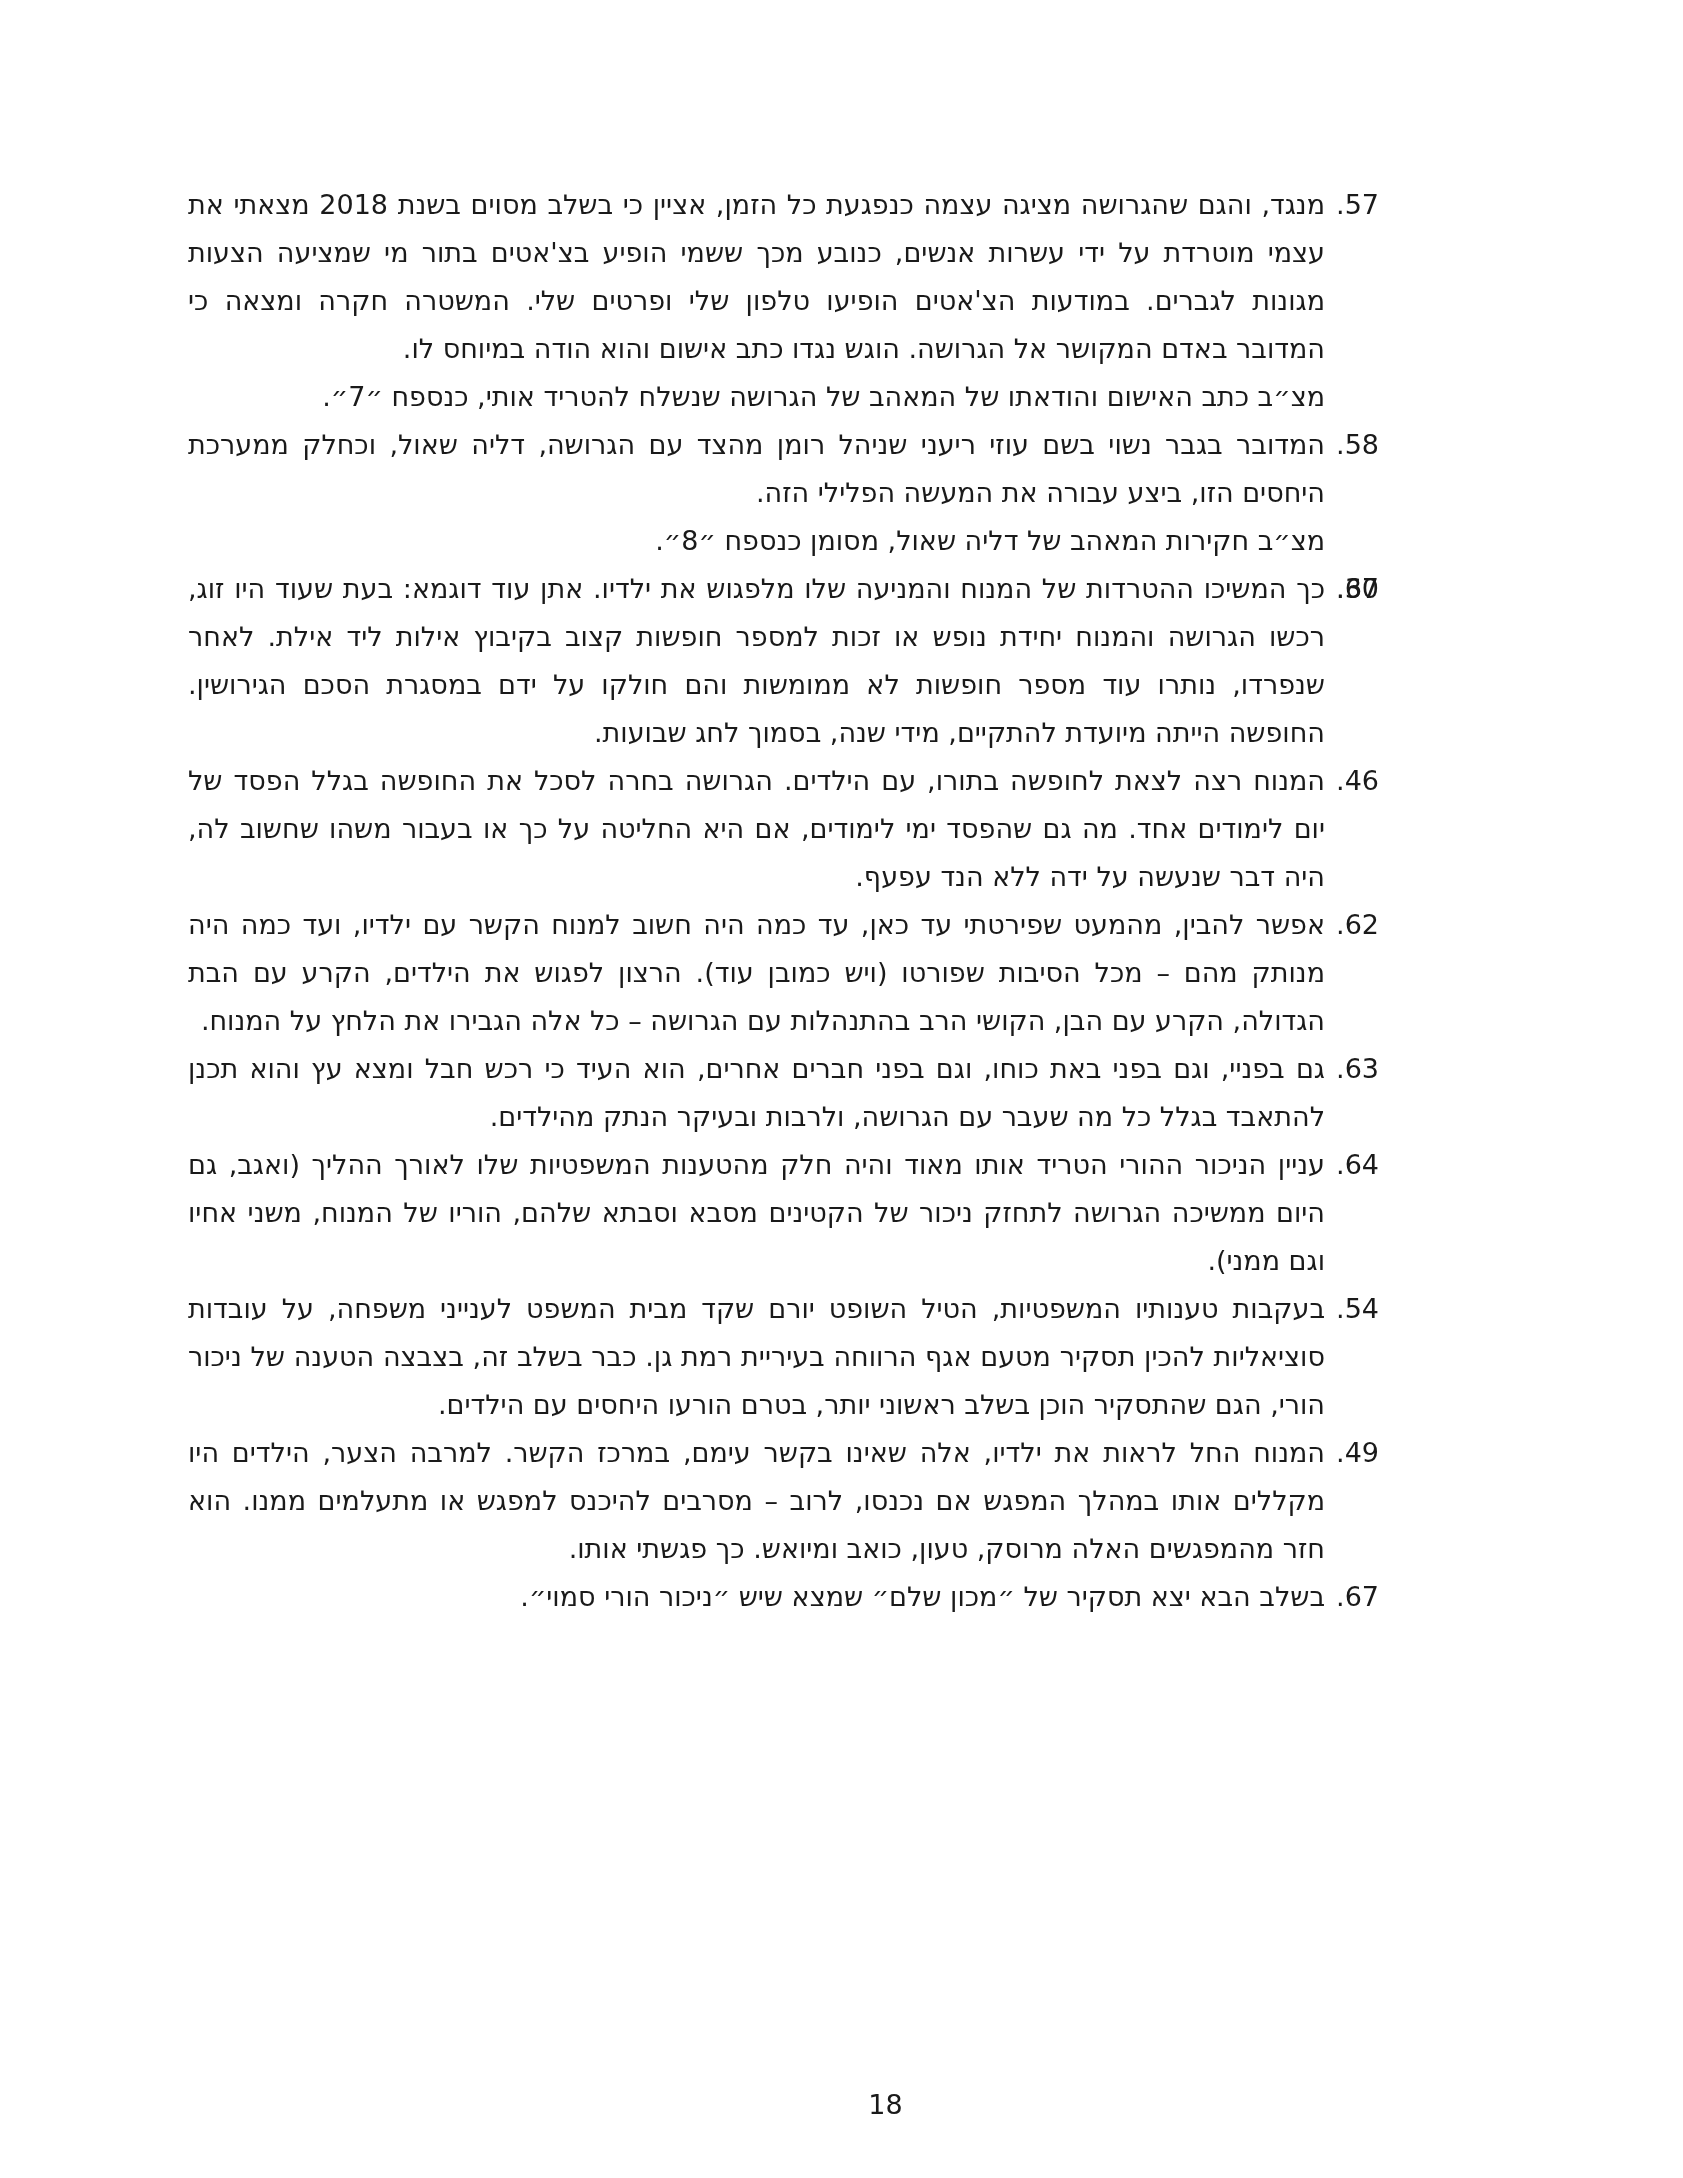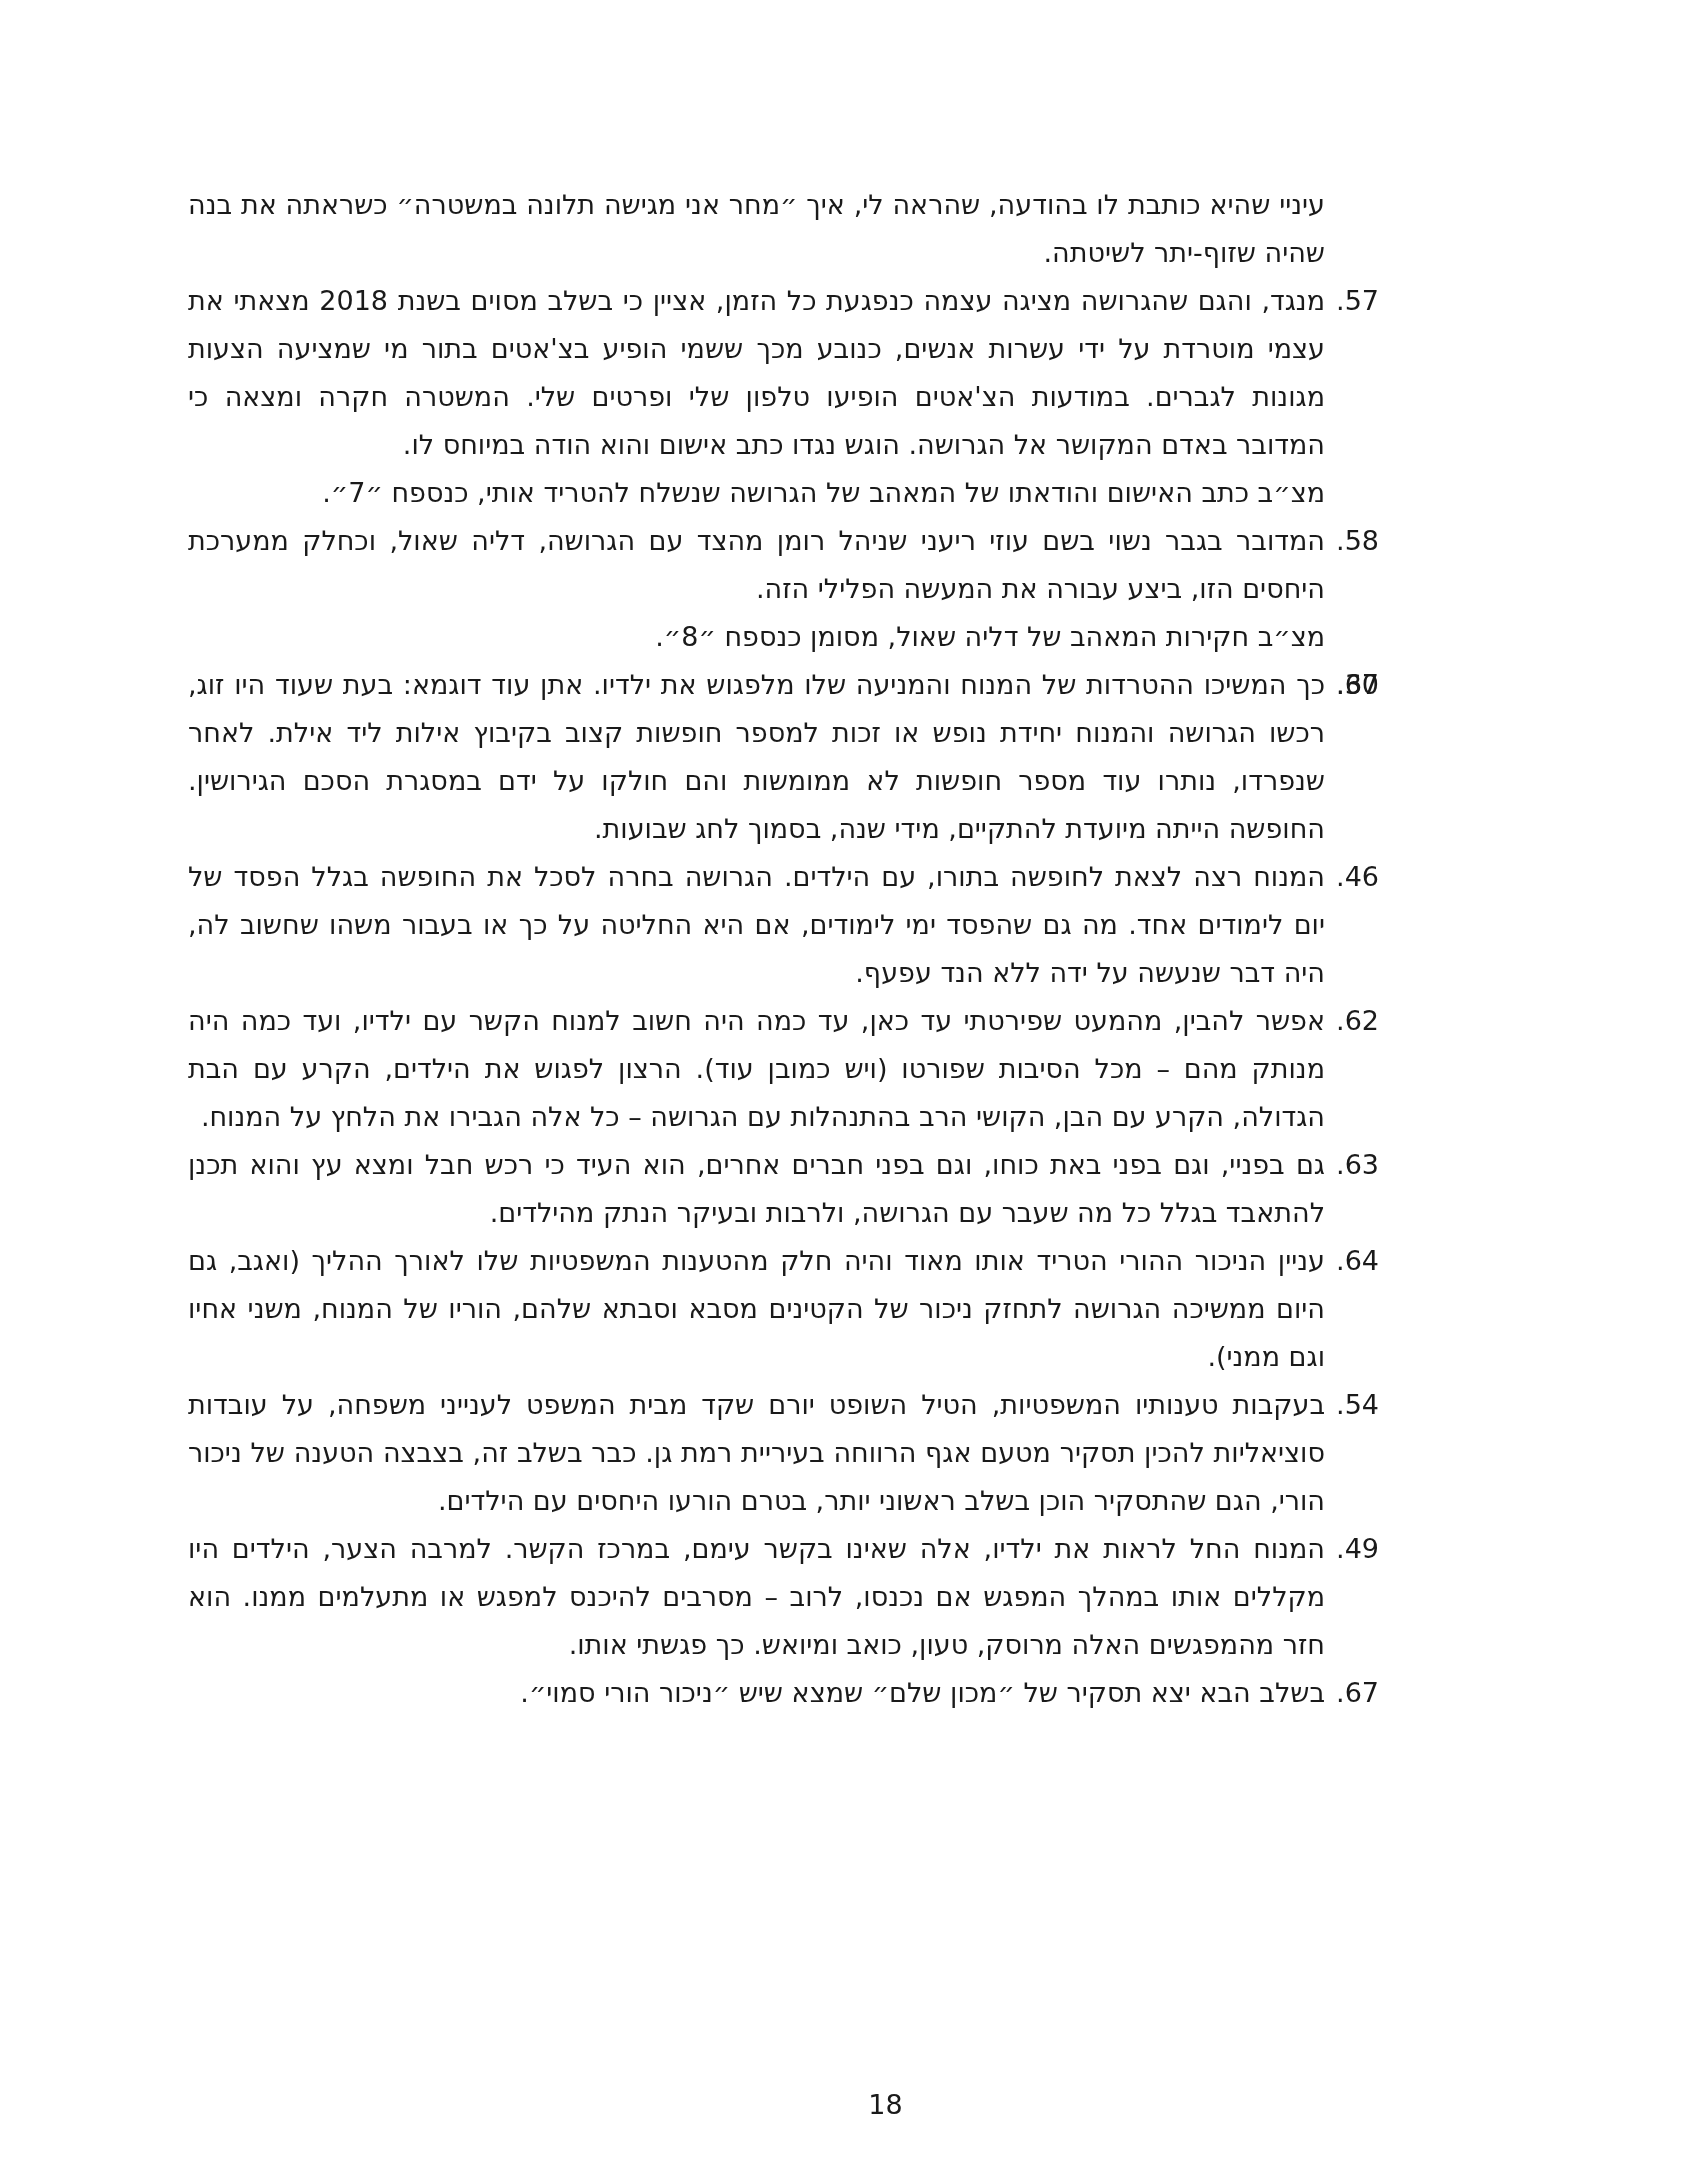--- a/index.html
+++ b/index.html
@@ -50,21 +50,20 @@
     direction: ltr;
     color: #1a1a1a;
     margin-left: 44px;
   }
 </style>
 </head>
 <body>
 
 <div class="page">
   <div class="doc" id="doc">
-      <div class="para"><span class="txt">עיניי שהיא כותבת לו בהודעה, שהראה לי, איך ״מחר אני מגישה תלונה במשטרה״ כשראתה את בנה שהיה שזוף-יתר לשיטתה.</span></div>
       <div class="para"><span class="num">57.</span><span class="txt">מנגד, והגם שהגרושה מציגה עצמה כנפגעת כל הזמן, אציין כי בשלב מסוים בשנת 2018 מצאתי את עצמי מוטרדת על ידי עשרות אנשים, כנובע מכך ששמי הופיע בצ'אטים בתור מי שמציעה הצעות מגונות לגברים. במודעות הצ'אטים הופיעו טלפון שלי ופרטים שלי. המשטרה חקרה ומצאה כי המדובר באדם המקושר אל הגרושה. הוגש נגדו כתב אישום והוא הודה במיוחס לו.</span></div>
       <div class="para annex"><span class="txt">מצ״ב כתב האישום והודאתו של המאהב של הגרושה שנשלח להטריד אותי, כנספח ״7״.</span></div>
       <div class="para"><span class="num">58.</span><span class="txt">המדובר בגבר נשוי בשם עוזי ריעני שניהל רומן מהצד עם הגרושה, דליה שאול, וכחלק ממערכת היחסים הזו, ביצע עבורה את המעשה הפלילי הזה.</span></div>
       <div class="para annex"><span class="txt">מצ״ב חקירות המאהב של דליה שאול, מסומן כנספח ״8״.</span></div>
       <div class="para"><span class="num">37.</span></div>
       <div class="para"><span class="num">60.</span><span class="txt">כך המשיכו ההטרדות של המנוח והמניעה שלו מלפגוש את ילדיו. אתן עוד דוגמא: בעת שעוד היו זוג, רכשו הגרושה והמנוח יחידת נופש או זכות למספר חופשות קצוב בקיבוץ אילות ליד אילת. לאחר שנפרדו, נותרו עוד מספר חופשות לא ממומשות והם חולקו על ידם במסגרת הסכם הגירושין. החופשה הייתה מיועדת להתקיים, מידי שנה, בסמוך לחג שבועות.</span></div>
       <div class="para"><span class="num">46.</span><span class="txt">המנוח רצה לצאת לחופשה בתורו, עם הילדים. הגרושה בחרה לסכל את החופשה בגלל הפסד של יום לימודים אחד. מה גם שהפסד ימי לימודים, אם היא החליטה על כך או בעבור משהו שחשוב לה, היה דבר שנעשה על ידה ללא הנד עפעף.</span></div>
       <div class="para"><span class="num">62.</span><span class="txt">אפשר להבין, מהמעט שפירטתי עד כאן, עד כמה היה חשוב למנוח הקשר עם ילדיו, ועד כמה היה מנותק מהם – מכל הסיבות שפורטו (ויש כמובן עוד). הרצון לפגוש את הילדים, הקרע עם הבת הגדולה, הקרע עם הבן, הקושי הרב בהתנהלות עם הגרושה – כל אלה הגבירו את הלחץ על המנוח.</span></div>
       <div class="para"><span class="num">63.</span><span class="txt">גם בפניי, וגם בפני באת כוחו, וגם בפני חברים אחרים, הוא העיד כי רכש חבל ומצא עץ והוא תכנן להתאבד בגלל כל מה שעבר עם הגרושה, ולרבות ובעיקר הנתק מהילדים.</span></div>
       <div class="para"><span class="num">64.</span><span class="txt">עניין הניכור ההורי הטריד אותו מאוד והיה חלק מהטענות המשפטיות שלו לאורך ההליך (ואגב, גם היום ממשיכה הגרושה לתחזק ניכור של הקטינים מסבא וסבתא שלהם, הוריו של המנוח, משני אחיו וגם ממני).</span></div>

